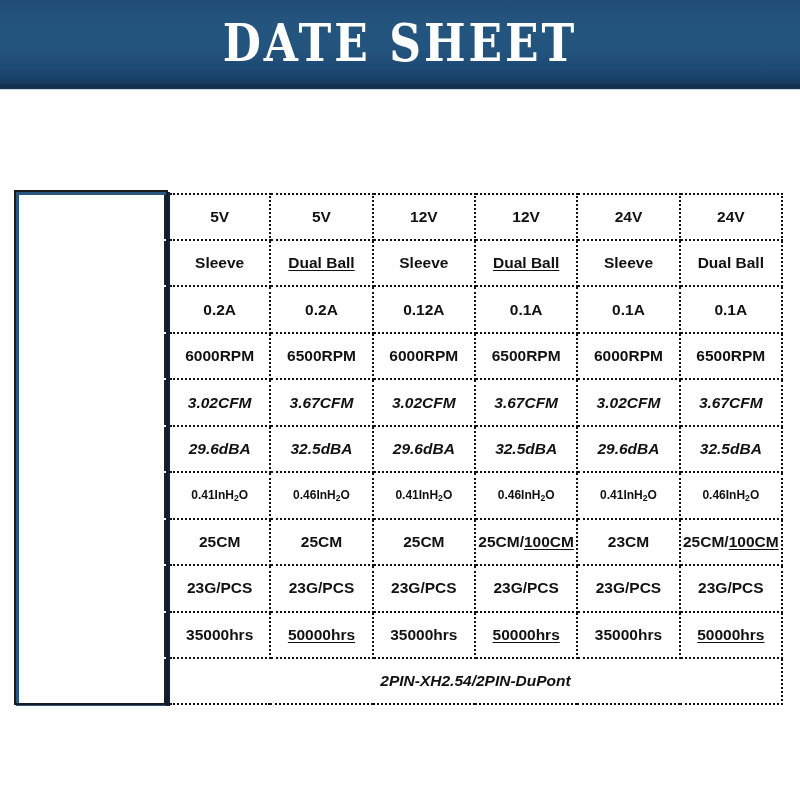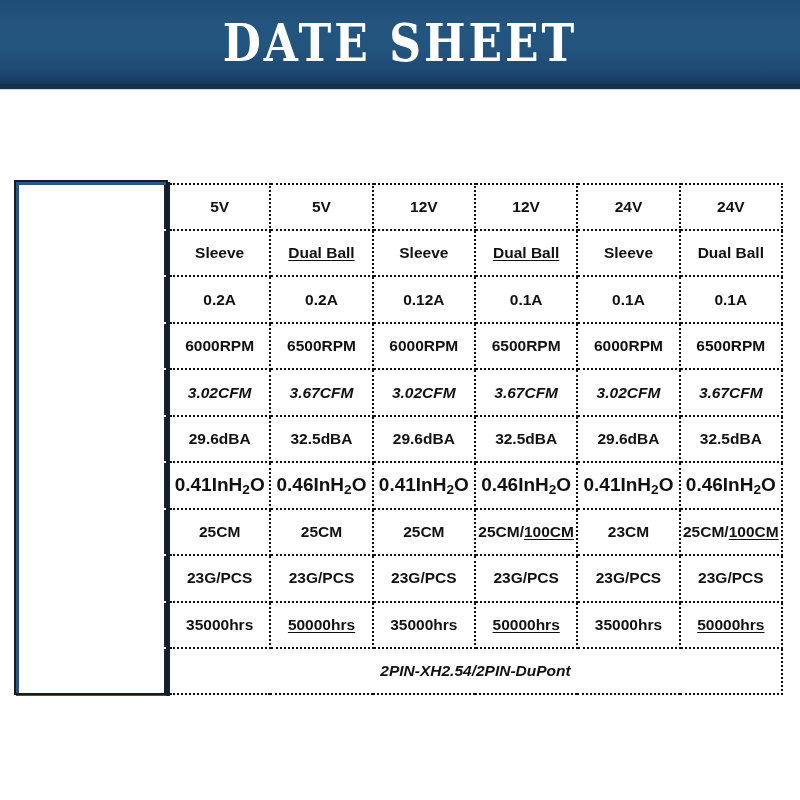--- a/index.html
+++ b/index.html
@@ -57,21 +57,21 @@
     font-size: 44px;
     letter-spacing: 3px;
     text-transform: uppercase;
     transform: scaleY(1.18);
   }
 
   
   #table-wrap {
     position: absolute;
     left: 16px;
-    top: 182px;
+    top: 192px;
     width: 767px;
     height: 511px;
   }
   table.spec {
     border-collapse: collapse;
     table-layout: fixed;
     width: 767px;
     height: 511px;
   }
   table.spec td {
@@ -124,21 +124,21 @@
     background: #ffffff;
     color: #111111;
     text-align: center;
     vertical-align: middle;
     font-family: "Liberation Sans", sans-serif;
     font-weight: bold;
     font-size: 15.5px;
     border: 2px dotted #111111;
     white-space: nowrap;
   }
-  td.data.small { font-size: 19px; }
+  td.data.small { font-size: 12px; }
   td.data u { text-decoration: underline; text-underline-offset: 2px; }
   sub { font-size: 0.72em; vertical-align: -0.22em; }
 </style>
 </head>
 <body>
 
 <div id="banner">
   <div id="banner-fill"></div>
   <div id="banner-darkstrip"></div>
   <div id="banner-lightline"></div>
@@ -197,21 +197,21 @@
           <td class="label">
             <span class="ltxt">Air Flow</span>
           </td>
           <td class="data">3.02CFM</td>
           <td class="data">3.67CFM</td>
           <td class="data">3.02CFM</td>
           <td class="data">3.67CFM</td>
           <td class="data">3.02CFM</td>
           <td class="data">3.67CFM</td>
         </tr>
-        <tr style="height: 46.4545px;">
+        <tr style="height: 46.4545px; font-style: italic;">
           <td class="label">
             <span class="ltxt">Noise</span>
           </td>
           <td class="data">29.6dBA</td>
           <td class="data">32.5dBA</td>
           <td class="data">29.6dBA</td>
           <td class="data">32.5dBA</td>
           <td class="data">29.6dBA</td>
           <td class="data">32.5dBA</td>
         </tr>

